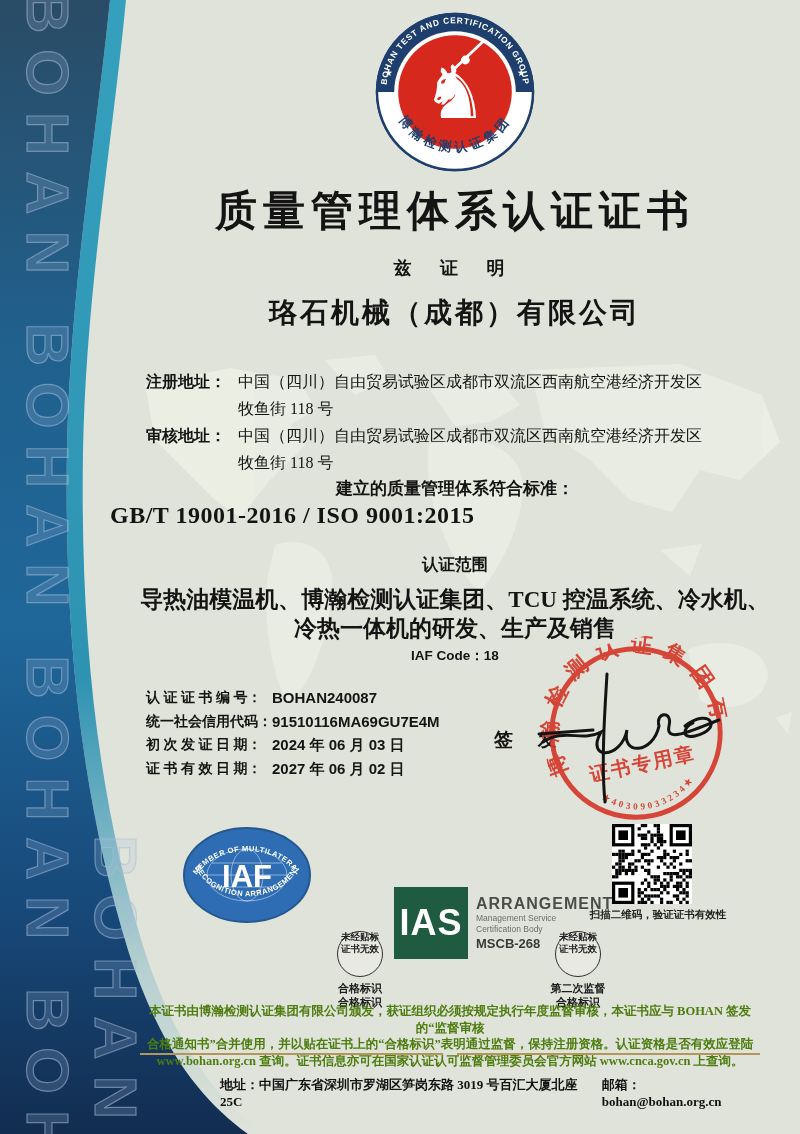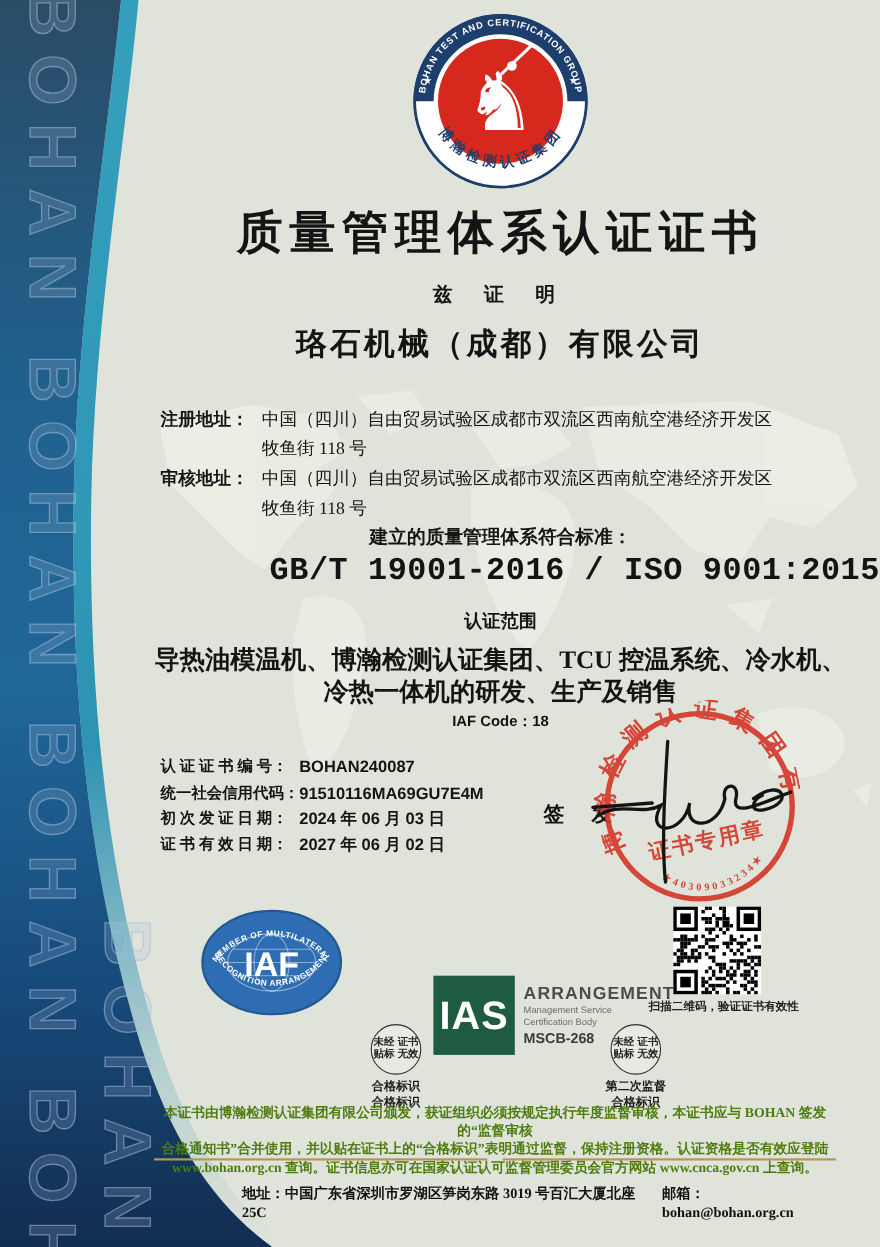--- a/index.html
+++ b/index.html
@@ -25,22 +25,22 @@
   #cert-title{left:110px;top:183px;width:690px;text-align:center;font-size:42px;font-weight:bold;letter-spacing:6px;}
   #certify-line{left:110px;top:256px;width:690px;text-align:center;font-size:18px;font-weight:bold;letter-spacing:12px;}
   #company-name{left:110px;top:294px;width:690px;text-align:center;font-size:28px;font-weight:bold;letter-spacing:3px;}
 
   #addresses{left:146px;top:368px;width:616px;font-size:16px;line-height:27px;}
   .addr-row{display:flex;}
   .addr-label{font-weight:bold;width:92px;flex:none;}
   .addr-text{flex:1;}
 
   #std-heading{left:110px;top:477px;width:690px;text-align:center;font-size:17px;font-weight:bold;}
-  #std-value{left:110px;top:502px;width:690px;text-align:right;font-size:29px;font-weight:bold;
-             font-family:Liberation Mono, monospace;letter-spacing:0.5px;}
+  #std-value{left:110px;top:502px;width:690px;text-align:left;font-size:24px;font-weight:bold;
+             font-family:Liberation Serif, serif;letter-spacing:0.5px;}
   #scope-label{left:110px;top:554px;width:690px;text-align:center;font-size:16.5px;font-weight:bold;}
   #scope-text{left:110px;top:585px;width:690px;text-align:center;font-size:23px;font-weight:bold;line-height:29px;}
   #iaf-code{left:110px;top:647px;width:690px;text-align:center;font-size:13.5px;font-weight:bold;
             font-family:"Liberation Sans","DejaVu Sans",sans-serif;}
 
   #details{left:146px;top:686px;font-size:15px;line-height:23.5px;}
   .det-row{display:flex;}
   .det-label{font-weight:bold;width:126px;flex:none;font-size:14px;}
   .det-value{font-weight:bold;font-family:"Liberation Sans","DejaVu Sans",sans-serif;}
   #sign-label{left:494px;top:727px;font-size:19px;font-weight:bold;letter-spacing:10px;}
@@ -58,21 +58,21 @@
   .ias-small{font-size:8.5px;color:#6d6d6d;line-height:10.5px;}
   #ias-code{font-size:13px;font-weight:bold;color:#3a3a3a;margin-top:2px;}
 
   #qr-box{left:612px;top:824px;width:80px;height:80px;}
   #qr-caption{left:578px;top:908px;width:160px;text-align:center;font-size:10.5px;font-weight:bold;color:#222;}
 
   .badge{width:96px;text-align:center;}
   #badge-1{left:312px;top:931px;}
   #badge-2{left:530px;top:931px;}
   .badge-circle{width:44px;height:44px;border:1.5px solid #2e2e2e;border-radius:50%;margin:0 auto;
-                display:flex;flex-direction:row;align-items:center;justify-content:flex-start;
+                display:flex;flex-direction:column;align-items:center;justify-content:flex-start;
                 font-size:9.5px;font-weight:bold;line-height:11.5px;color:#222;background:rgba(255,255,255,0.25);}
   .badge-caption{margin-top:4px;font-size:11px;font-weight:bold;line-height:14px;color:#1c1c1c;}
 
   #notice{left:140px;top:1003px;width:620px;text-align:center;font-size:12.5px;font-weight:bold;line-height:16.5px;color:#4d7c0f;}
   #service-row{left:140px;top:1053px;width:620px;display:flex;align-items:center;gap:14px;}
   .gold-line{flex:1;height:2px;background:#b5965a;}
   #service-text{font-family:"Liberation Sans","DejaVu Sans",sans-serif;font-weight:bold;font-size:20px;color:#1c3e6e;white-space:nowrap;}
   #bottom-row{left:220px;top:1076px;width:540px;display:flex;justify-content:space-between;
               font-size:13px;font-weight:bold;color:#111;}
 </style>

